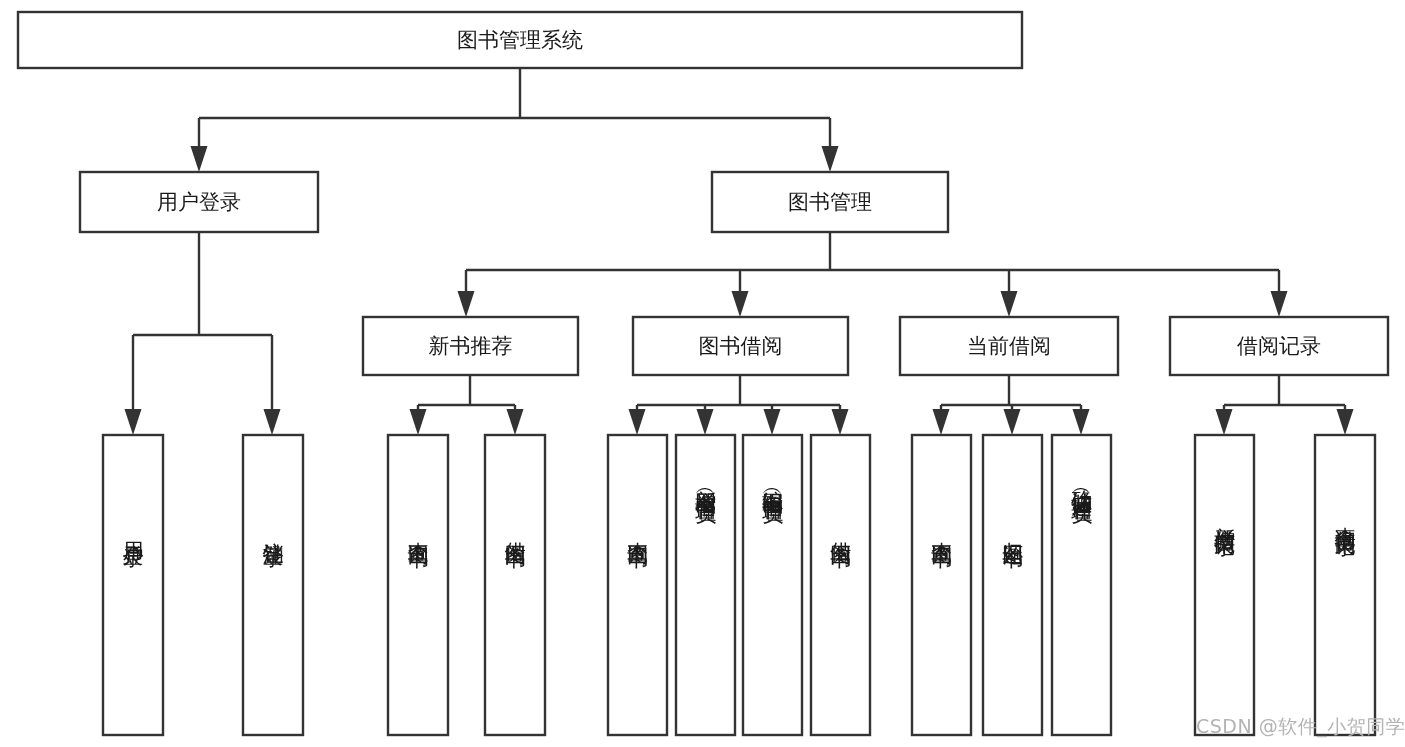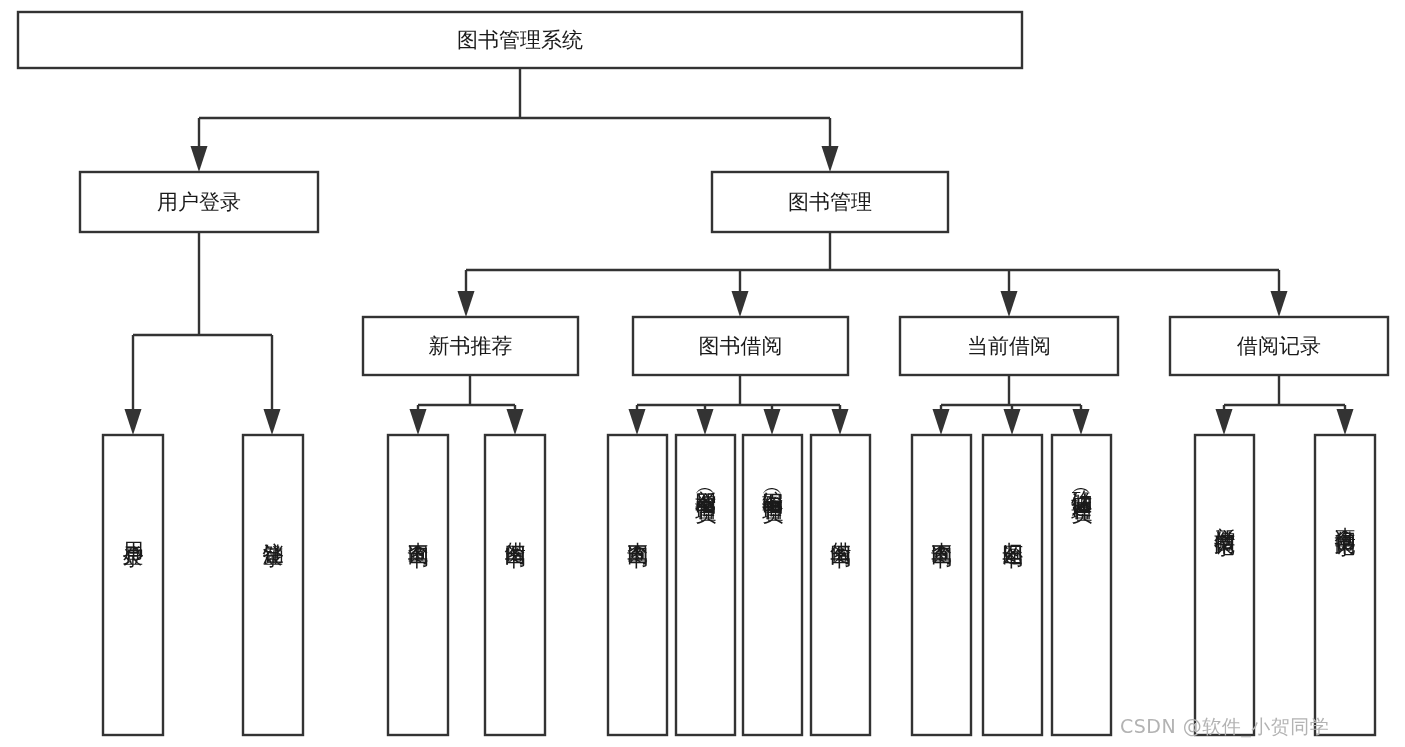--- a/index.html
+++ b/index.html
@@ -187,14 +187,14 @@
       <div class="node-label-v-wrap" style="left: 1052px; top: 435px; width: 59px; height: 300px;">
         <span class="node-label-v" style="margin-top: 37.5px;">确认归还（管理员）</span>
       </div>
       <div class="node-label-v-wrap" style="left: 1195px; top: 435px; width: 59px; height: 300px;">
         <span class="node-label-v" style="margin-top: 75px;">新增借阅记录</span>
       </div>
       <div class="node-label-v-wrap" style="left: 1315px; top: 435px; width: 60px; height: 300px;">
         <span class="node-label-v" style="margin-top: 75px;">查询借阅记录</span>
       </div>
     </div>
-  <div class="watermark" style="left:1120px; top:714px;">CSDN @软件_小贺同学</div>
+  <div class="watermark" style="left:1196px; top:714px;">CSDN @软件_小贺同学</div>
 </div>
 
 </body></html>

